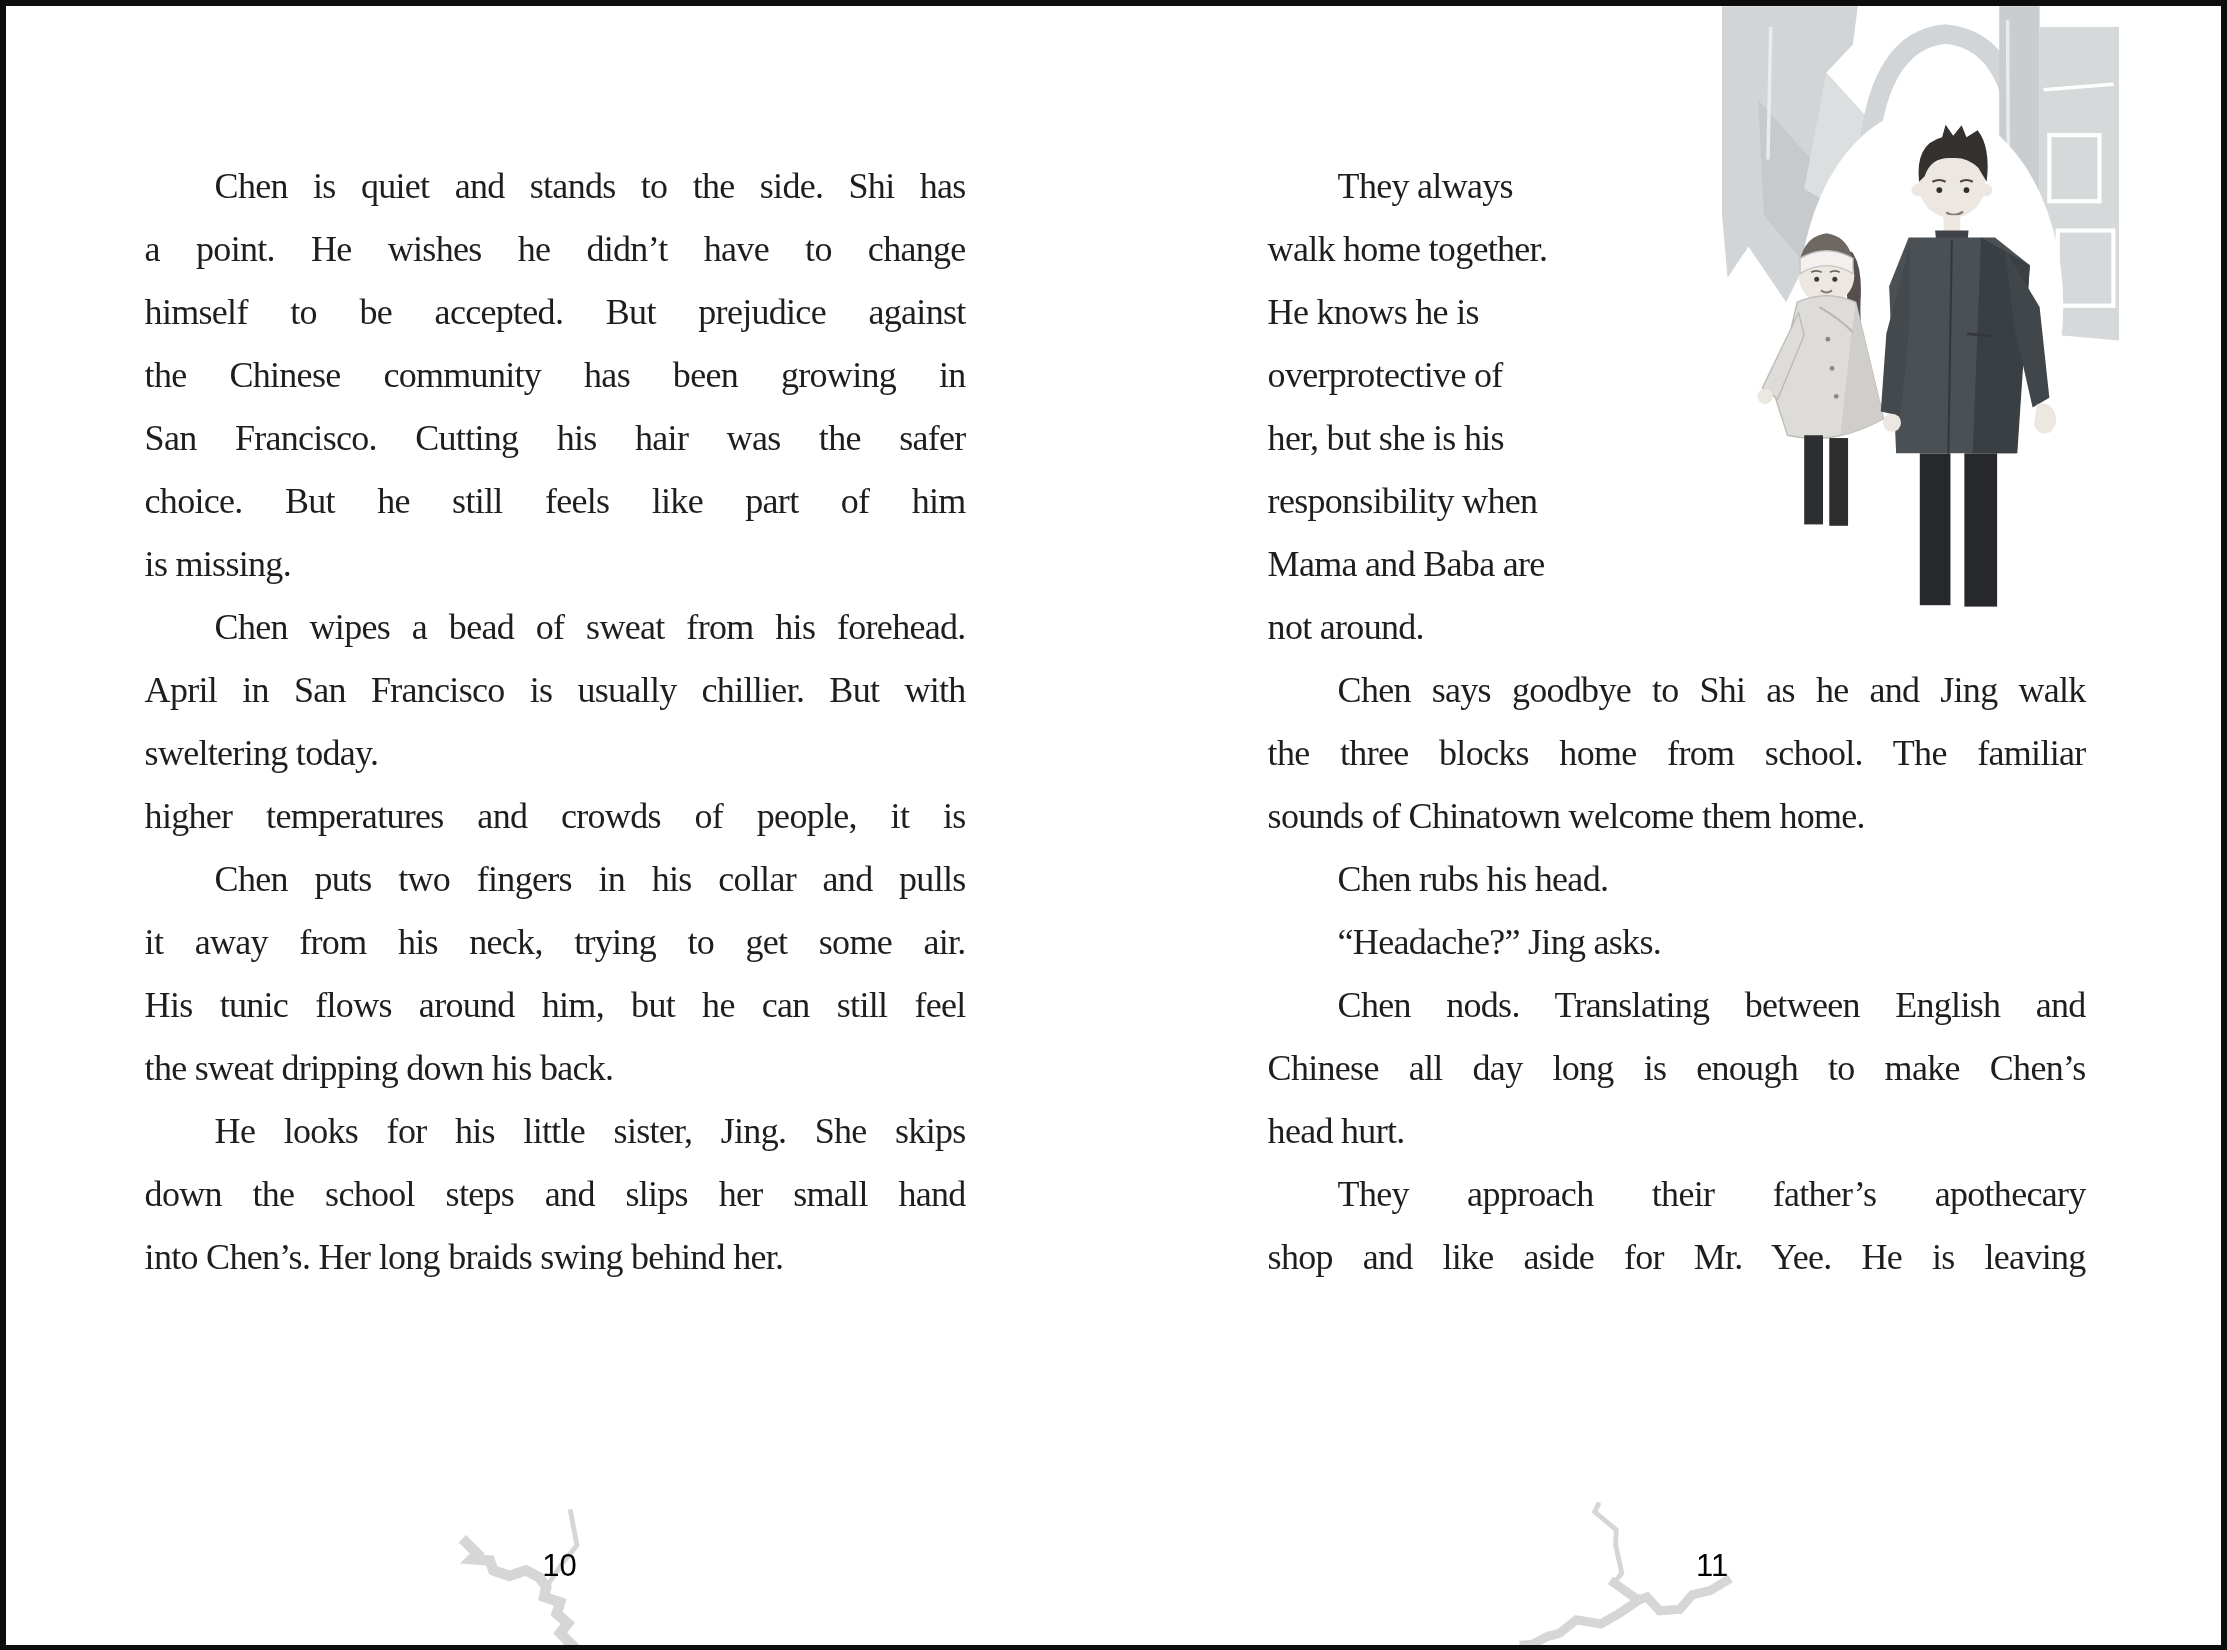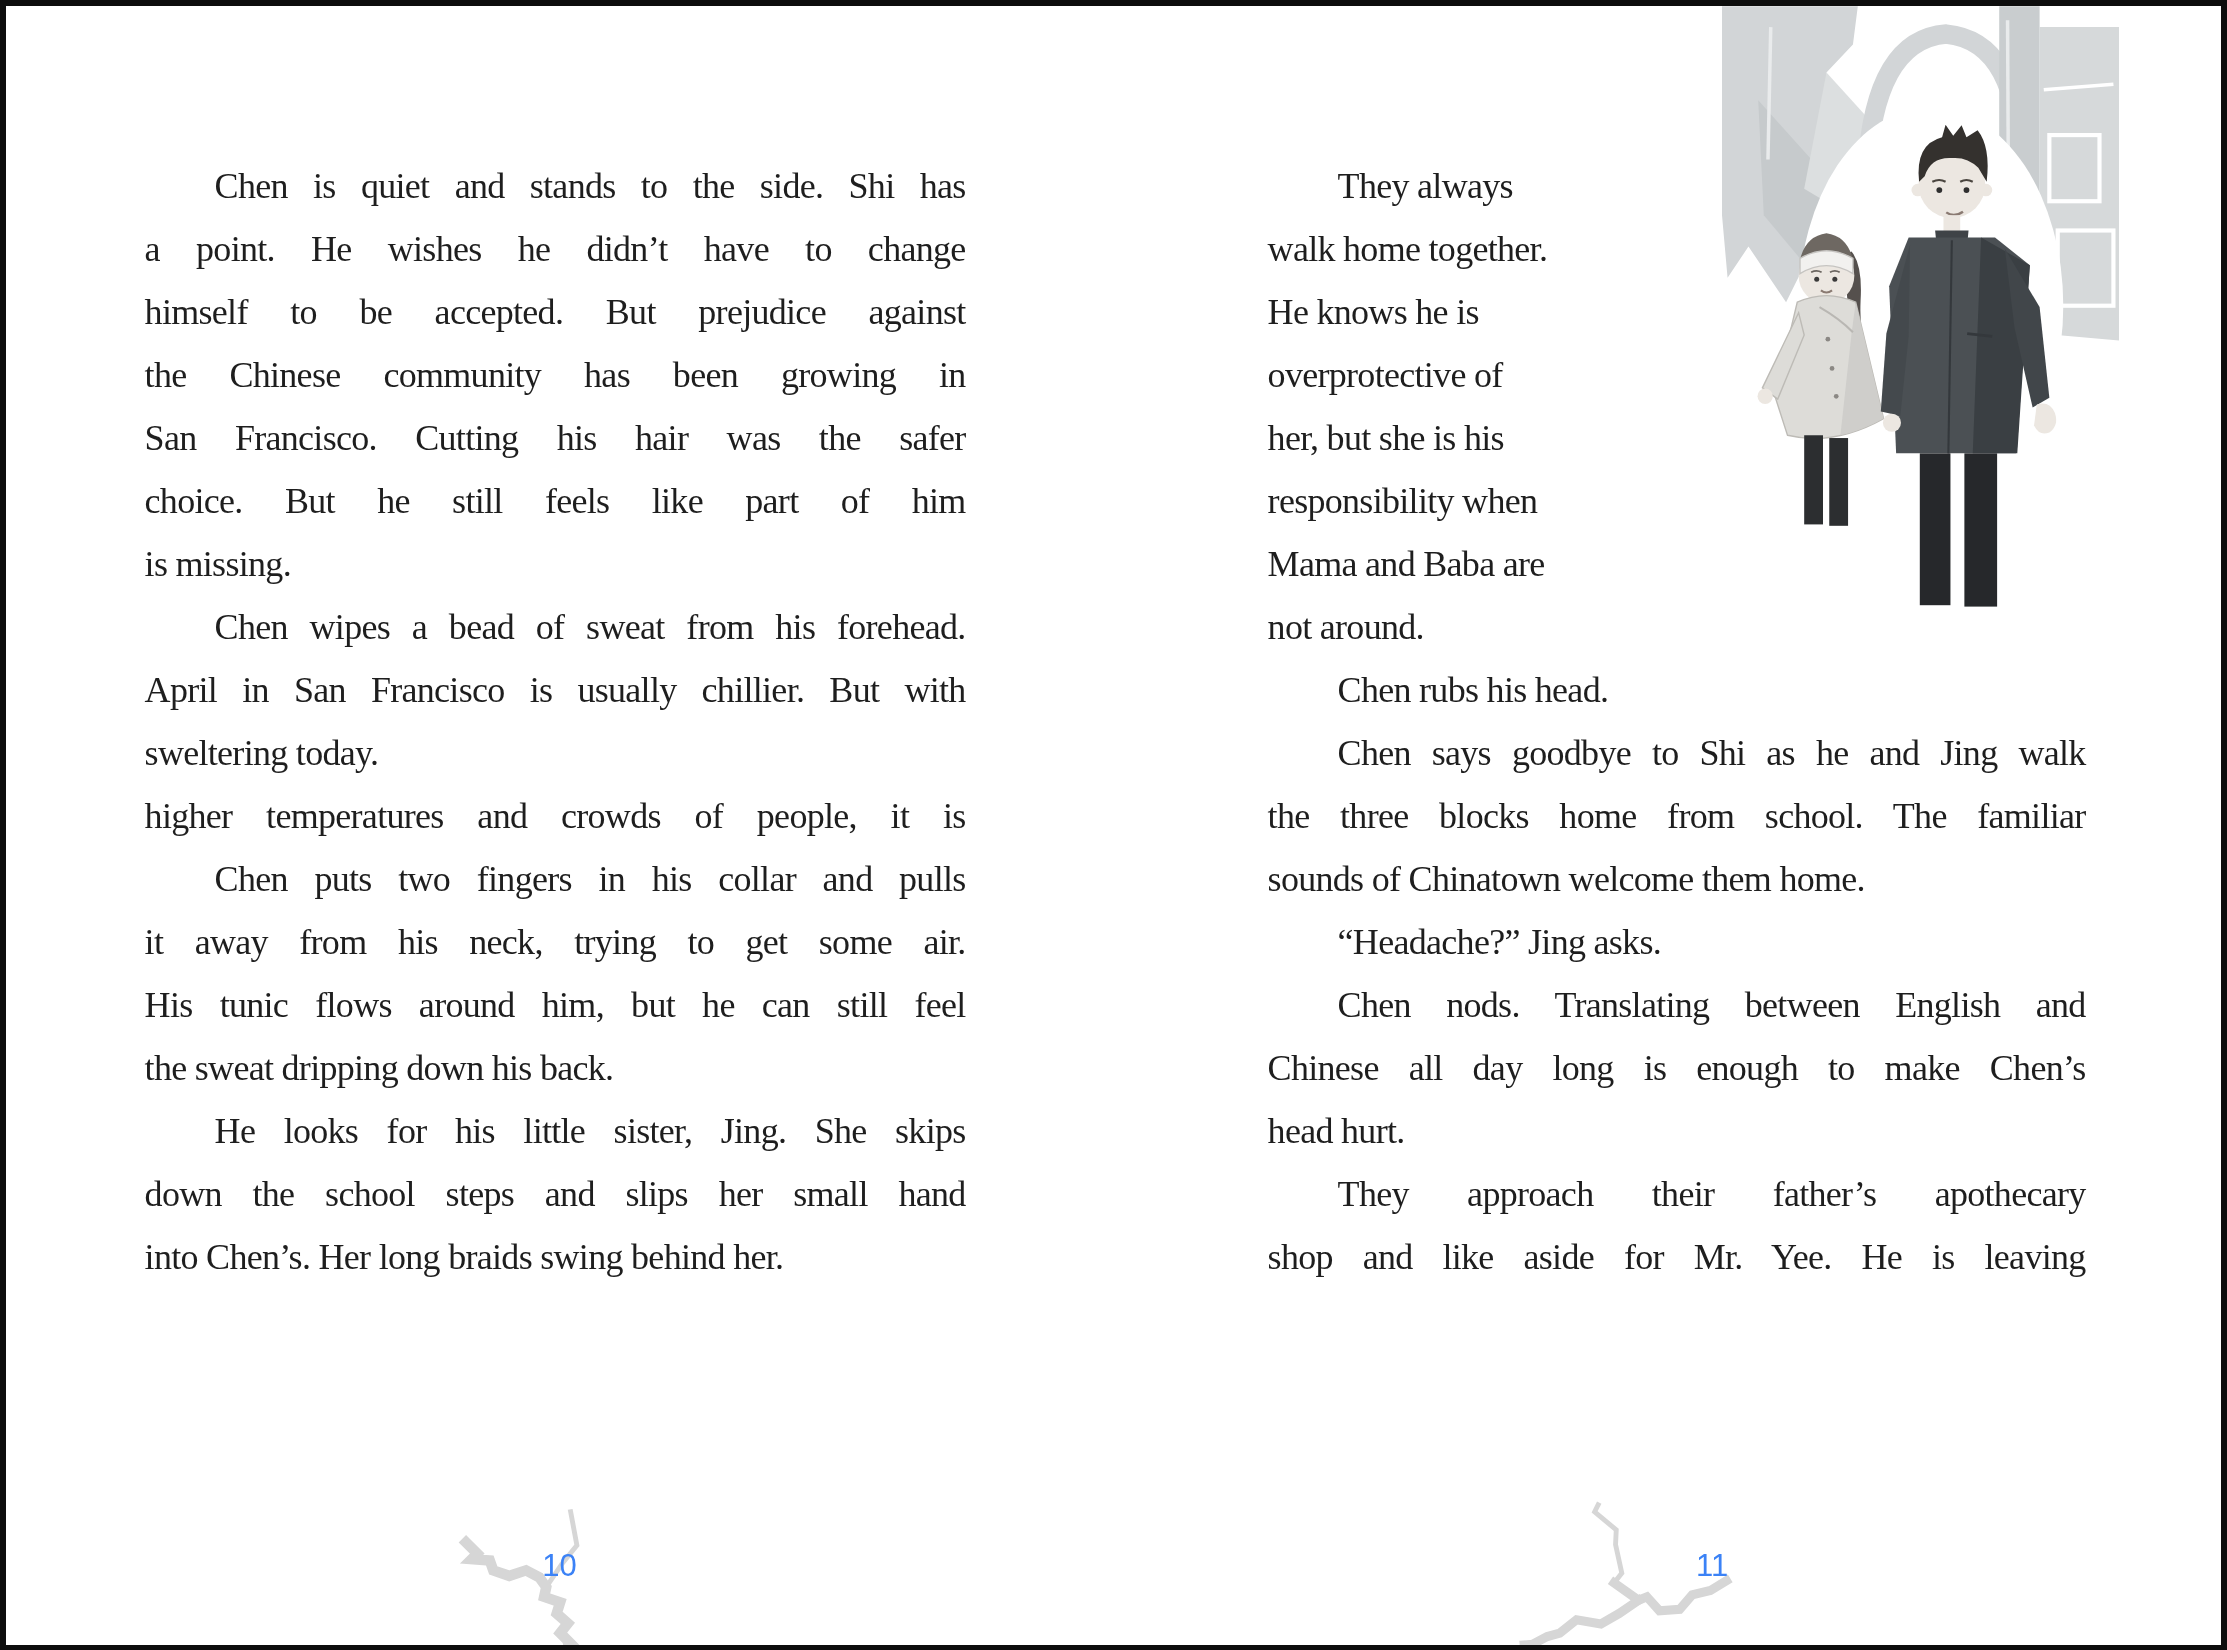--- a/index.html
+++ b/index.html
@@ -24,21 +24,21 @@
   #left-text{left:139px;width:821px;}
   #right-text{left:1262px;width:818px;}
   .paragraph{margin:0;}
   .paragraph.narrow{width:460px;}
   .line{text-align:left;white-space:normal;}
   .line.jfull{text-align:justify;text-align-last:justify;text-justify:inter-word;}
   .line.indent{padding-left:70px;}
   .page-number{
     position:absolute;top:1544px;height:35px;
     font-family:"Liberation Sans","DejaVu Sans",sans-serif;
-    font-size:31px;line-height:31px;color:#3b82f6;
+    font-size:31px;line-height:31px;color:#000000;
     text-align:center;
   }
   #page-number-left{left:0px;width:1108px;}
   #page-number-right{left:1152px;width:1109px;}
   svg{display:block;}
   .decor{position:absolute;pointer-events:none;}
 </style>
 </head>
 <body>
 
@@ -163,28 +163,28 @@
           <div class="line indent">They always</div>
           <div class="line">walk home together.</div>
           <div class="line">He knows he is</div>
           <div class="line">overprotective of</div>
           <div class="line">her, but she is his</div>
           <div class="line">responsibility when</div>
           <div class="line">Mama and Baba are</div>
           <div class="line">not around.</div>
         </div>
         <div class="paragraph">
-          <div class="line indent">Chen rubs his head.</div>
-        </div>
-        <div class="paragraph">
           <div class="line jfull indent">Chen says goodbye to Shi as he and Jing walk</div>
           <div class="line jfull">the three blocks home from school. The familiar</div>
           <div class="line">sounds of Chinatown welcome them home.</div>
         </div>
         <div class="paragraph">
+          <div class="line indent">Chen rubs his head.</div>
+        </div>
+        <div class="paragraph">
           <div class="line indent">“Headache?” Jing asks.</div>
         </div>
         <div class="paragraph">
           <div class="line jfull indent">Chen nods. Translating between English and</div>
           <div class="line jfull">Chinese all day long is enough to make Chen’s</div>
           <div class="line">head hurt.</div>
         </div>
         <div class="paragraph">
           <div class="line jfull indent">They approach their father’s apothecary</div>
           <div class="line jfull">shop and like aside for Mr. Yee. He is leaving</div>

